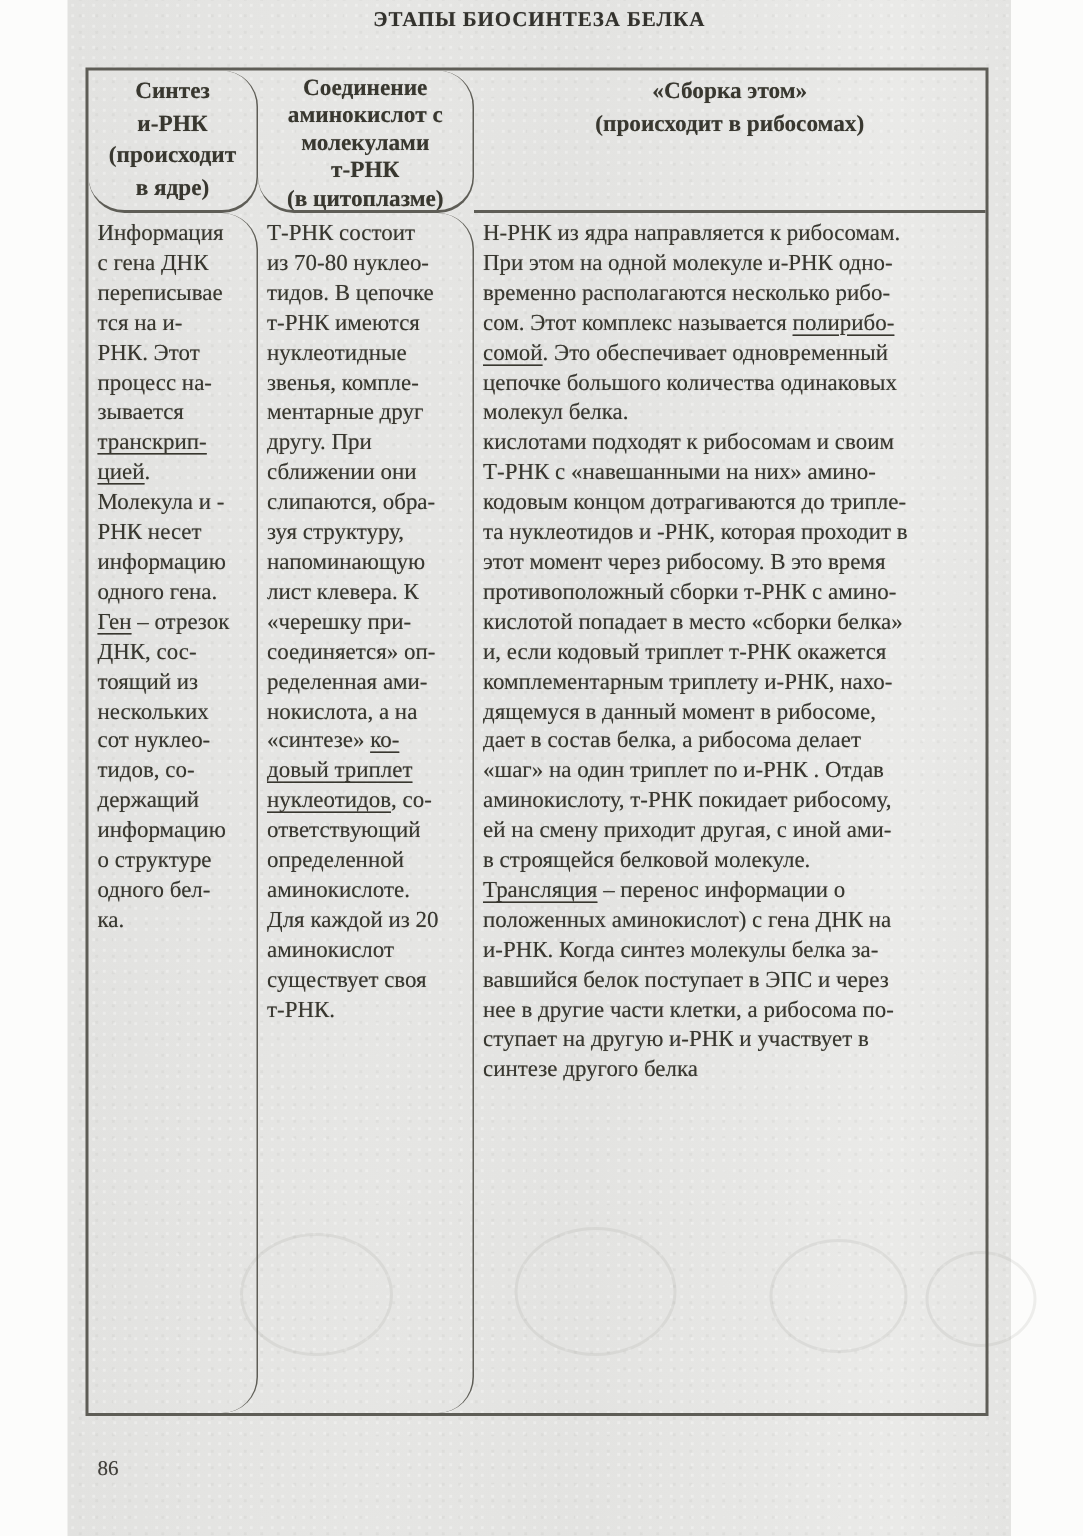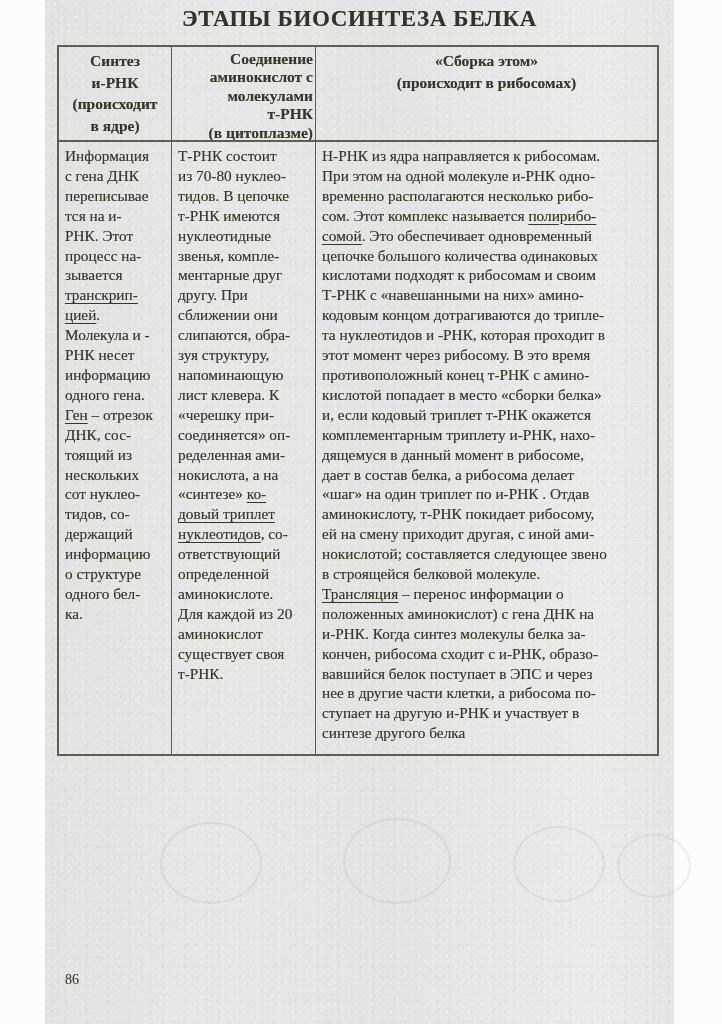--- a/index.html
+++ b/index.html
@@ -19,21 +19,21 @@
     content:""; position:absolute; inset:0; pointer-events:none;
     background-image:
       radial-gradient(rgba(255,255,255,0.30) 1px, transparent 1px),
       radial-gradient(rgba(120,120,112,0.07) 1px, transparent 1px);
     background-size:7px 7px, 11px 11px;
     background-position:0 0, 3px 5px;
   }
   .page-title {
     position:absolute; top:6px; left:0; width:100%;
     text-align:center;
-    font-weight:bold; font-size:23px; letter-spacing:0.6px;
+    font-weight:bold; font-size:14px; letter-spacing:0.6px;
     color:#33322d;
     text-shadow:0 0 0.5px rgba(51,50,45,0.5);
     z-index:3;
   }
   .tbl {
     position:absolute; left:12px; top:45px;
     width:602px; box-sizing:border-box;
     border:2px solid #5e5d56;
     display:grid;
     grid-template-columns:113px 144px 1fr;
@@ -42,29 +42,29 @@
     text-shadow:0 0 0.5px rgba(56,55,47,0.5);
   }
   .th {
     box-sizing:border-box; height:95px;
     border-bottom:2px solid #5e5d56;
     padding:3px 2px 0;
     text-align:center; font-weight:bold; font-size:15.5px;
     overflow:hidden;
   }
   .th .ln { line-height:21.5px; white-space:nowrap; }
-  .th2 .ln { line-height:18.4px;text-align:right; }
+  .th2 .ln { line-height:18.4px; }
   .td {
-    box-sizing:border-box; height:612px;
+    box-sizing:border-box; height:800px;
     padding:4px 4px 0 6px;
     font-size:15.3px;
     overflow:hidden;
   }
   .td .ln { line-height:19.9px; white-space:nowrap; }
-  .c1, .c2 { border-right:1px solid #5e5d56; }
+  .c1, .c2 { border-right:1px solid #5e5d56;border-radius:24px; }
   u { text-underline-offset:2.5px; text-decoration-thickness:1px; }
   .page-num {
     position:absolute; left:20px; top:972px;
     font-size:14px; color:#413f3a; z-index:3;
     text-shadow:0 0 0.5px rgba(65,63,58,0.5);
   }
   .ghost {
     position:absolute; border:2px solid rgba(130,130,122,0.12);
     border-radius:50%; z-index:1;
   }
@@ -150,40 +150,39 @@
         <div class="ln">существует своя</div>
         <div class="ln">т-РНК.</div>
       </div>
     <div class="td">
         <div class="ln">Н-РНК из ядра направляется к рибосомам.</div>
         <div class="ln">При этом на одной молекуле и-РНК одно-</div>
         <div class="ln">временно располагаются несколько рибо-</div>
         <div class="ln"><span>сом. Этот комплекс называется </span><u>полирибо-</u></div>
         <div class="ln"><u>сомой</u><span>. Это обеспечивает одновременный</span></div>
         <div class="ln">цепочке большого количества одинаковых</div>
+        <div class="ln">молекул белка.</div>
         <div class="ln">кислотами подходят к рибосомам и своим</div>
         <div class="ln">Т-РНК с «навешанными на них» амино-</div>
         <div class="ln">кодовым концом дотрагиваются до трипле-</div>
         <div class="ln">та нуклеотидов и -РНК, которая проходит в</div>
         <div class="ln">этот момент через рибосому. В это время</div>
-        <div class="ln">противоположный конец т-РНК  с амино-</div>
+        <div class="ln">противоположный сборки т-РНК  с амино-</div>
         <div class="ln">кислотой попадает в место «сборки белка»</div>
         <div class="ln">и, если кодовый триплет т-РНК окажется</div>
         <div class="ln">комплементарным триплету и-РНК, нахо-</div>
         <div class="ln">дящемуся в данный момент в рибосоме,</div>
         <div class="ln">дает в состав белка, а рибосома делает</div>
         <div class="ln">«шаг» на один триплет по и-РНК . Отдав</div>
         <div class="ln">аминокислоту, т-РНК покидает рибосому,</div>
         <div class="ln">ей на смену приходит другая, с иной ами-</div>
-        <div class="ln">нокислотой; составляется следующее звено</div>
         <div class="ln">в строящейся белковой молекуле.</div>
         <div class="ln"><u>Трансляция</u><span> – перенос информации о</span></div>
         <div class="ln">положенных аминокислот) с гена ДНК на</div>
         <div class="ln">и-РНК. Когда синтез молекулы белка за-</div>
-        <div class="ln">кончен, рибосома сходит с и-РНК, образо-</div>
         <div class="ln">вавшийся белок поступает в ЭПС и через</div>
         <div class="ln">нее в другие части клетки, а рибосома по-</div>
         <div class="ln">ступает на другую и-РНК и участвует в</div>
         <div class="ln">синтезе другого белка</div>
       </div>
   </div>
 
   <div class="ghost" style="left:115px; top:822px; width:98px; height:78px;"></div>
   <div class="ghost" style="left:298px; top:818px; width:104px; height:82px;"></div>
   <div class="ghost" style="left:468px; top:826px; width:88px; height:72px;"></div>

